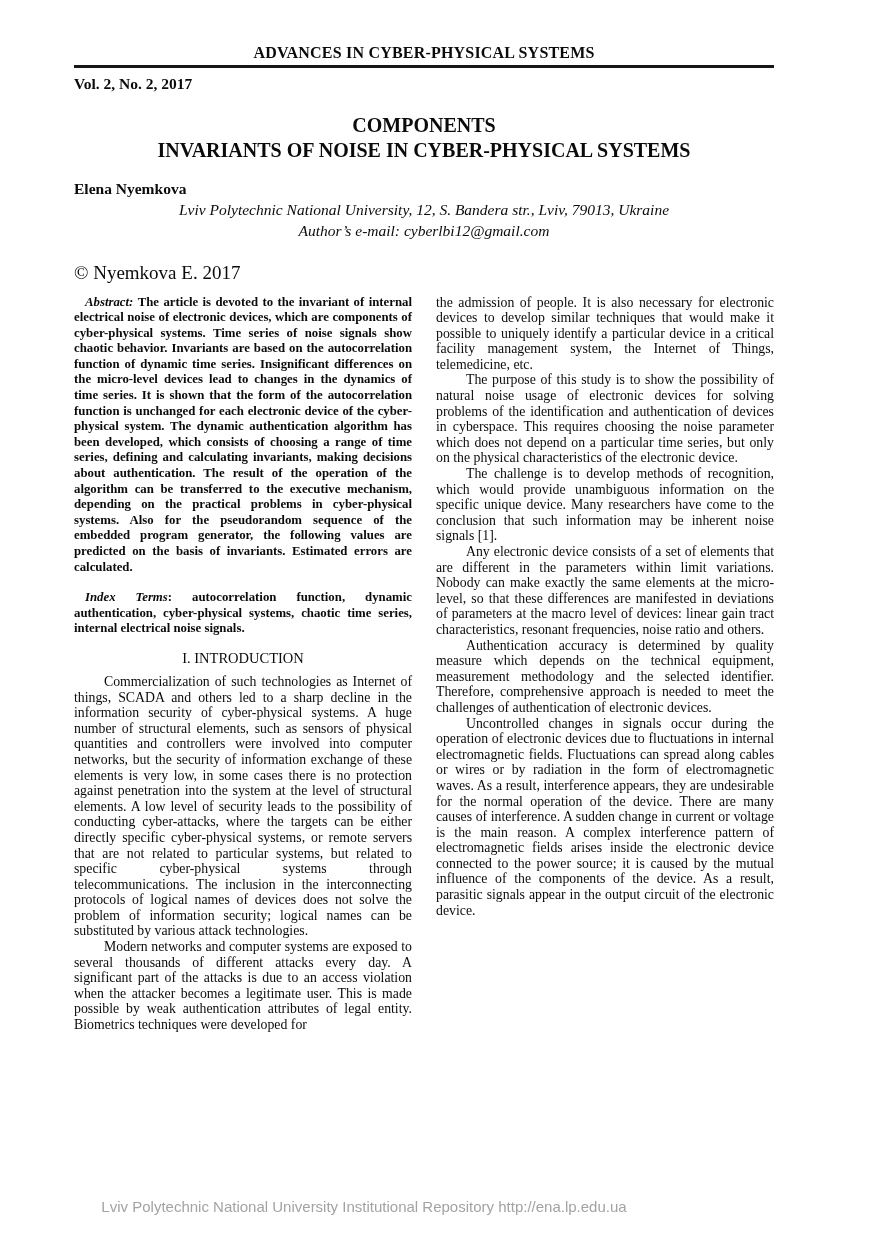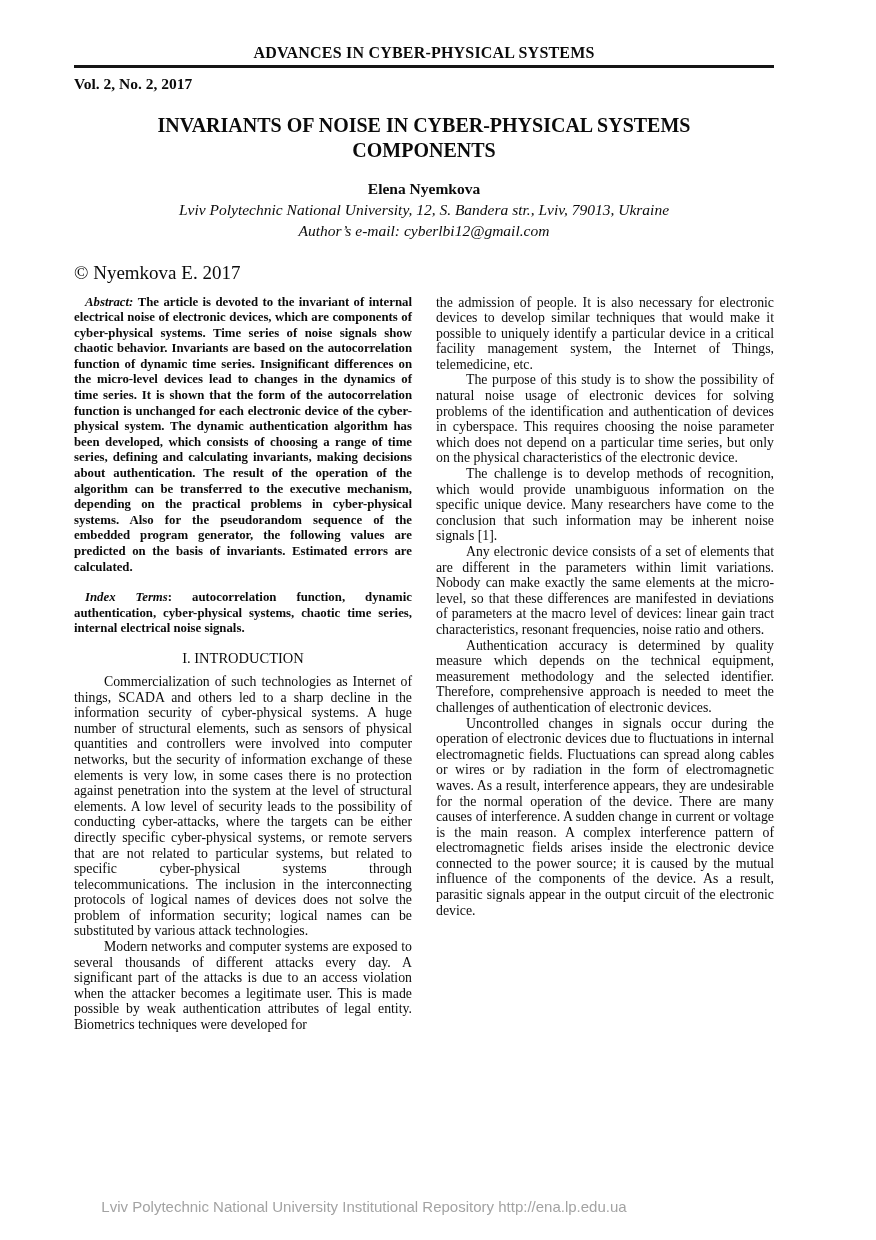--- a/index.html
+++ b/index.html
@@ -41,21 +41,21 @@
     line-height: 17px;
   }
   .title {
     text-align: center;
     font-weight: bold;
     font-size: 20px;
     line-height: 25px;
     margin-top: 21px;
   }
   .author {
-    text-align: center;
+    text-align: left;
     font-weight: bold;
     font-size: 15.5px;
     margin-top: 17px;
     line-height: 18px;
   }
   .affiliation, .email {
     text-align: center;
     font-style: italic;
     font-size: 15.5px;
     margin-top: 3px;
@@ -124,22 +124,22 @@
 </head>
 <body>
 
 <div class="page">
 
   <div class="journal-header">ADVANCES IN CYBER-PHYSICAL SYSTEMS</div>
   <div class="header-rule"></div>
   <div class="vol-line">Vol. 2, No. 2, 2017</div>
 
   <div class="title">
+    <div>COMPONENTS</div>
     <div>INVARIANTS OF NOISE IN CYBER-PHYSICAL SYSTEMS</div>
-    <div>COMPONENTS</div>
   </div>
 
   <div class="author">Elena Nyemkova</div>
   <div class="affiliation">Lviv Polytechnic National University, 12, S. Bandera str., Lviv, 79013, Ukraine</div>
   <div class="email">Author’s e-mail: cyberlbi12@gmail.com</div>
 
   <div class="copyright">© Nyemkova E. 2017</div>
 
   <div class="columns">
 

